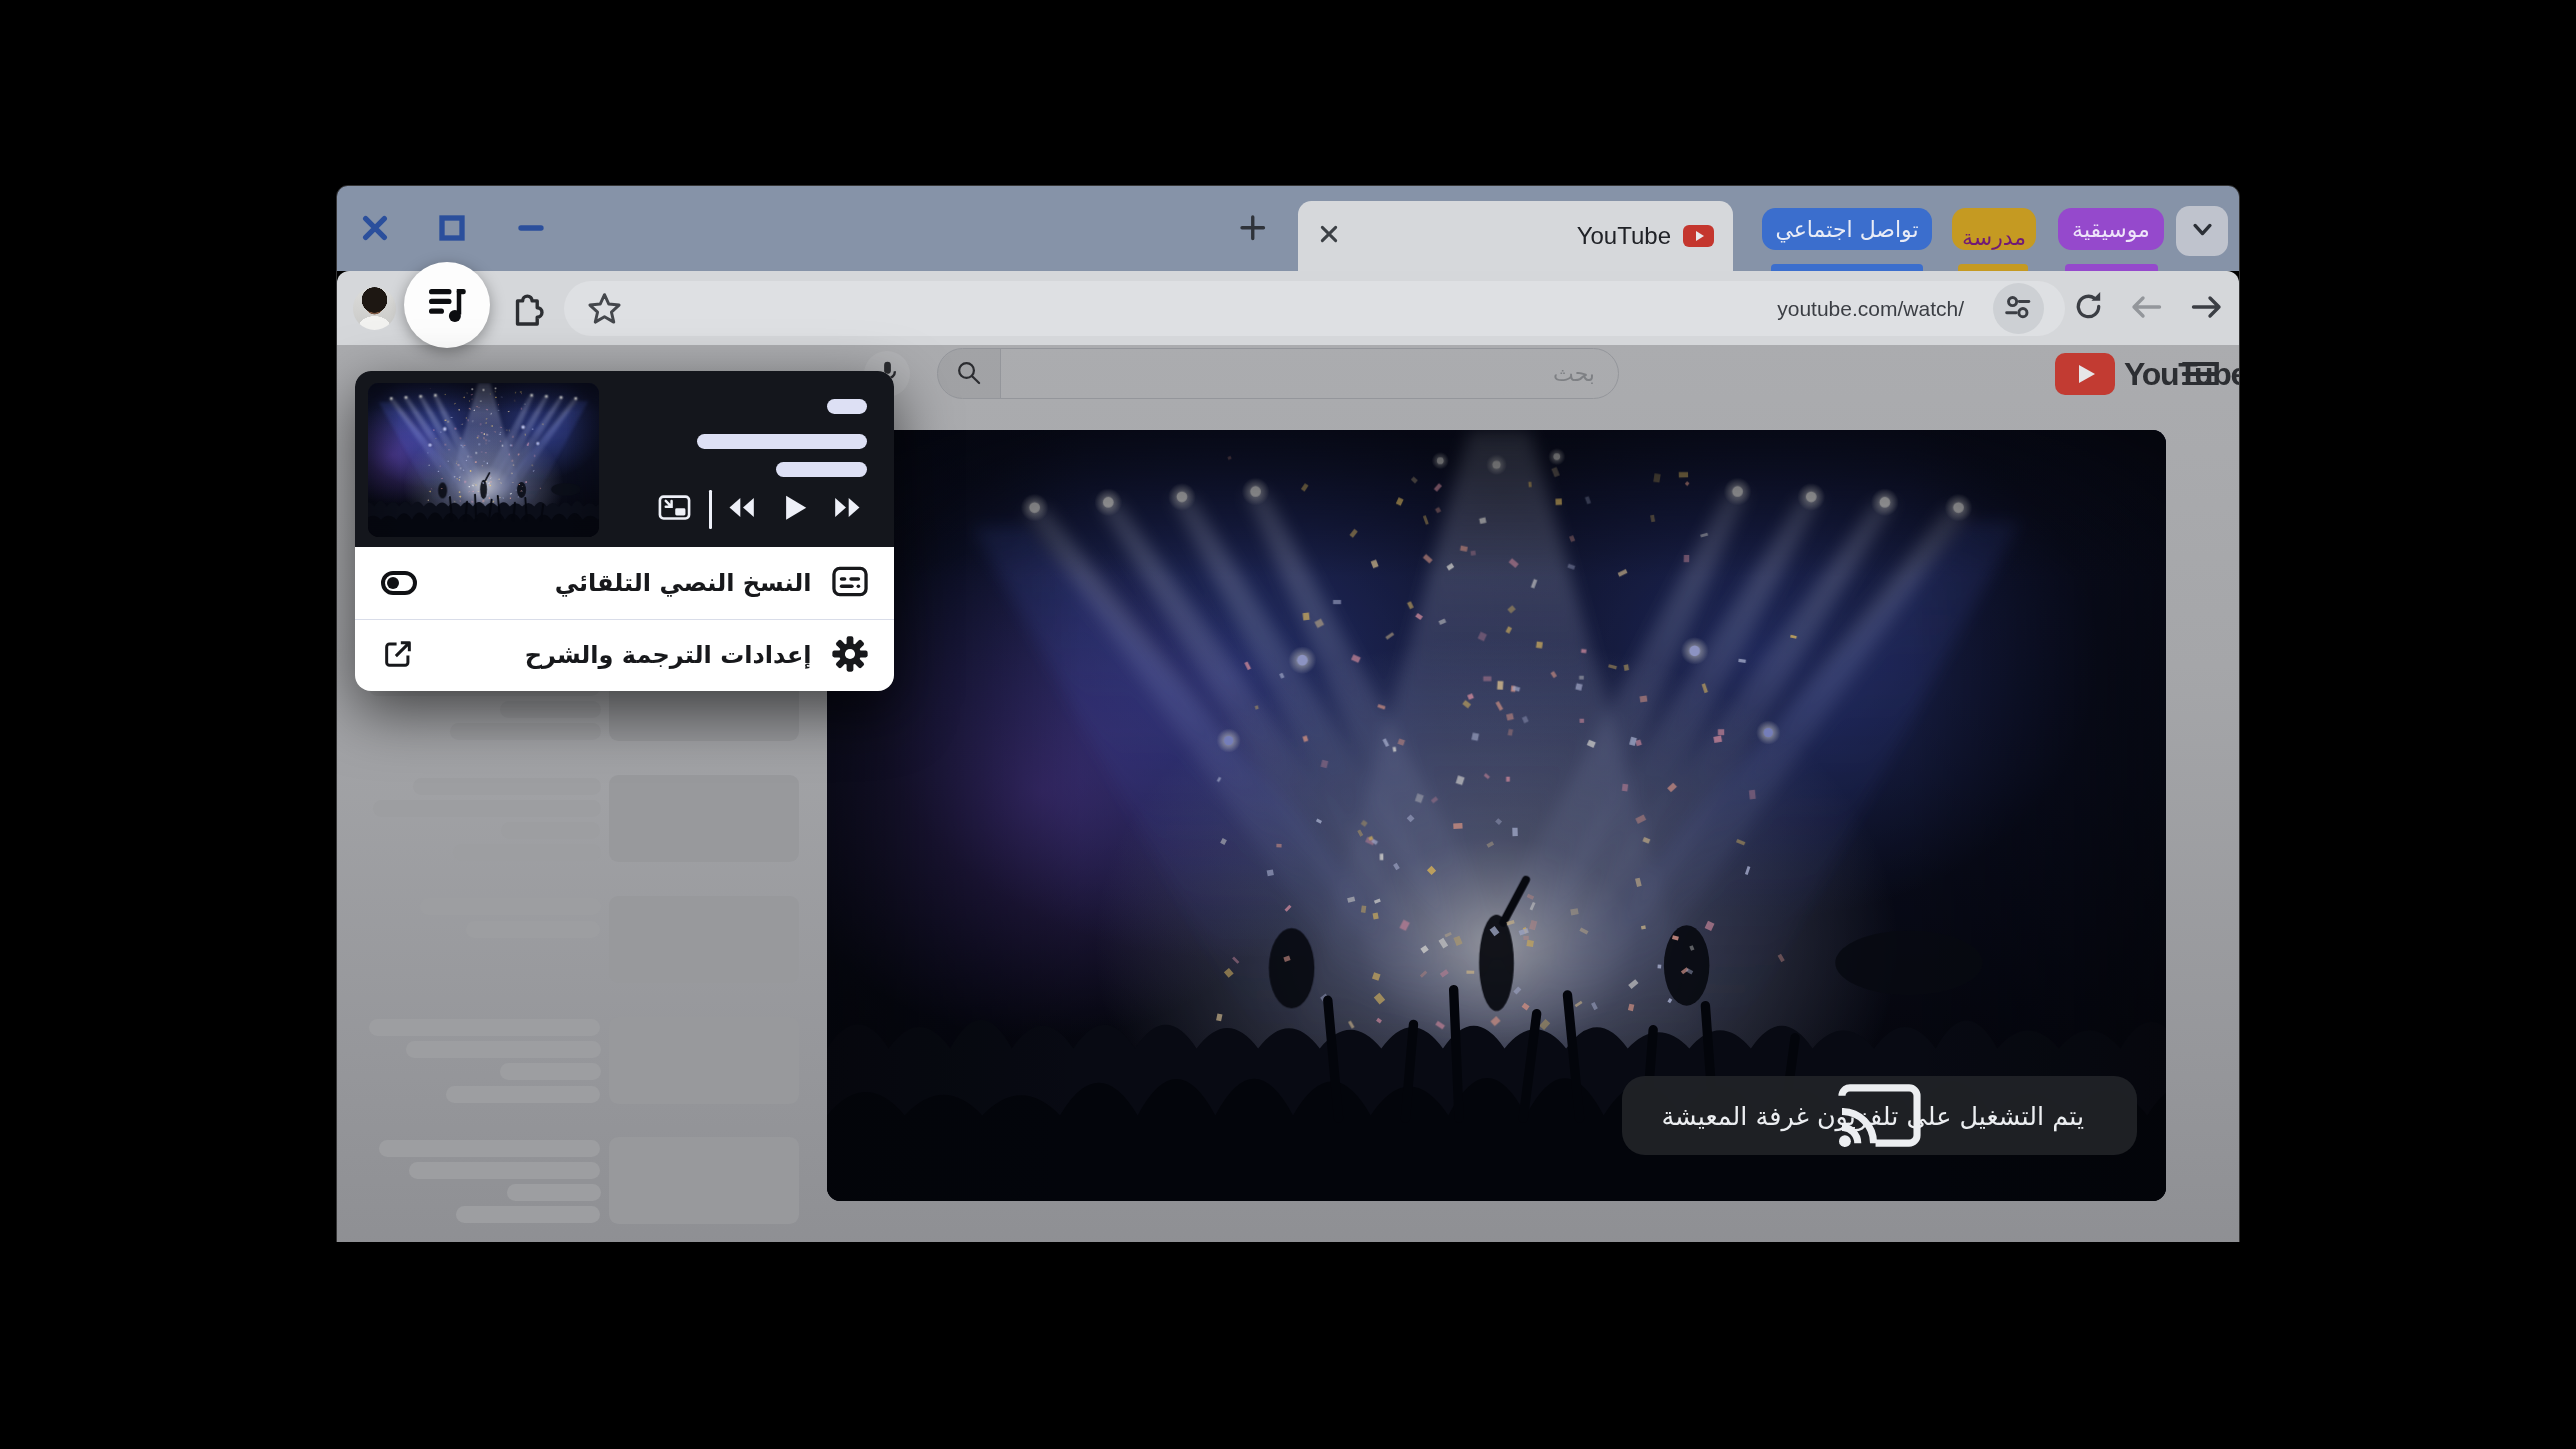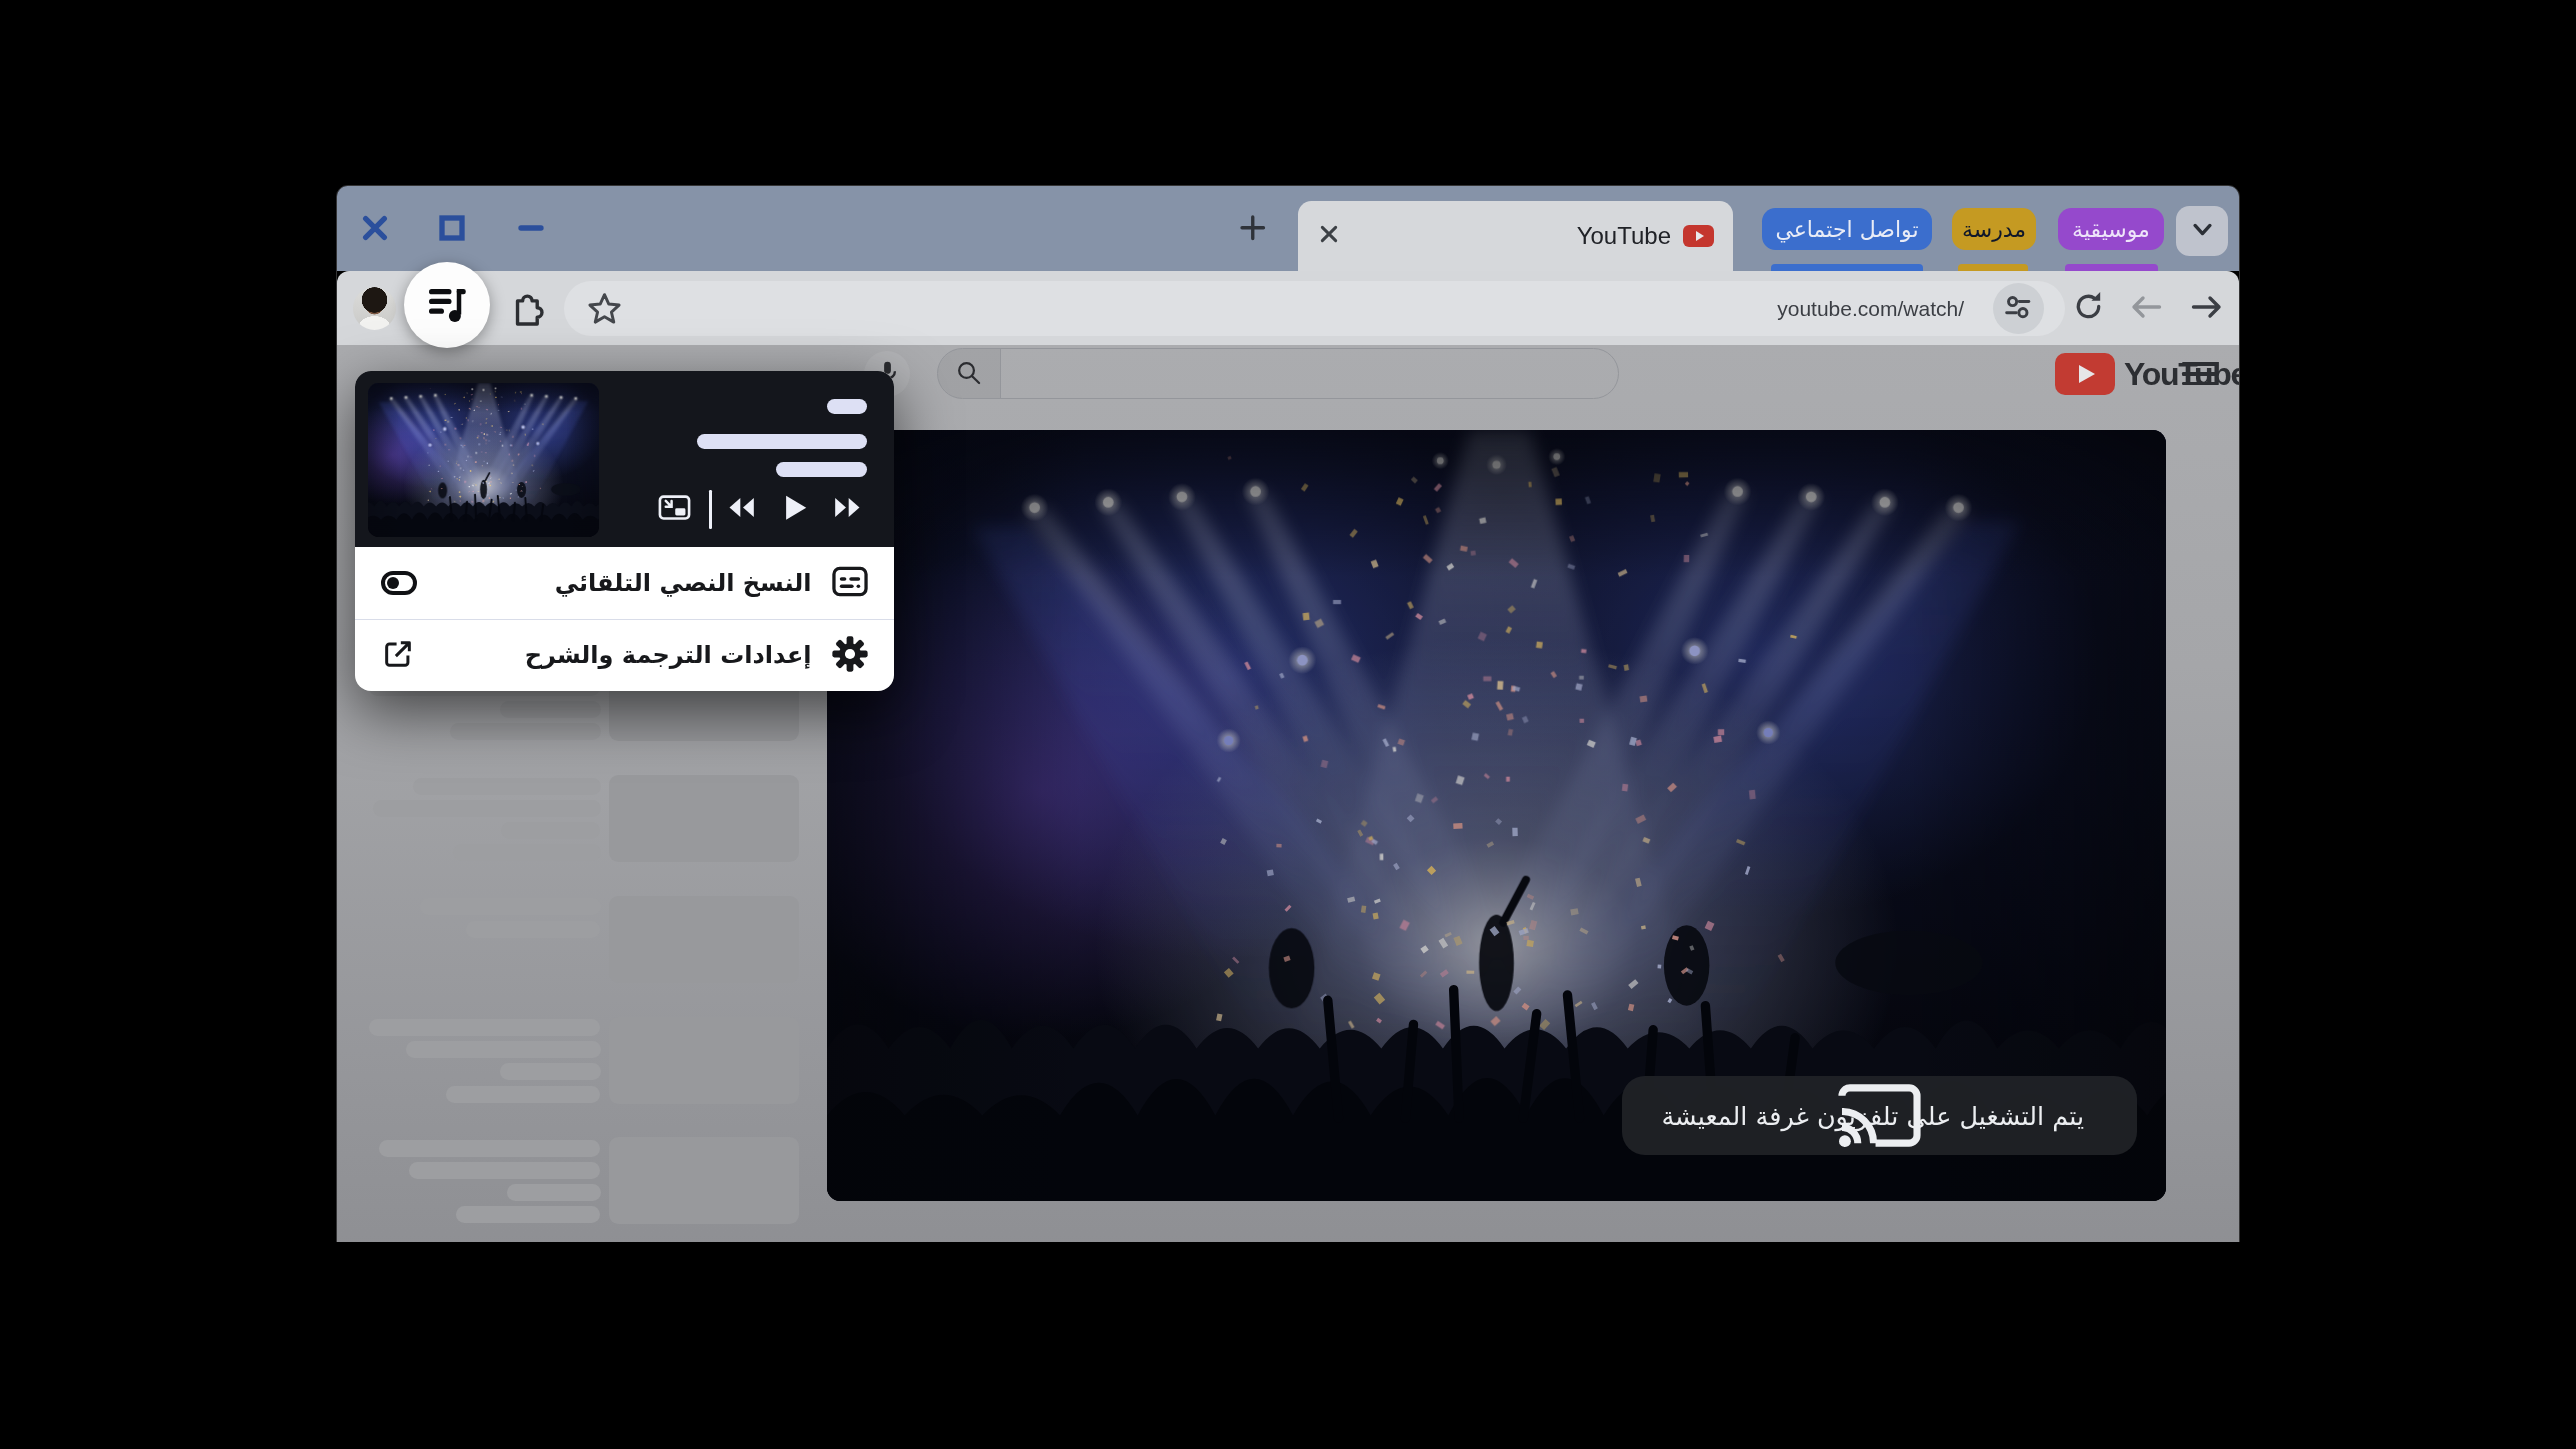--- a/index.html
+++ b/index.html
@@ -133,21 +133,21 @@
         <span class="spacer"></span>
         <span class="tab-title">YouTube</span>
         <span class="favicon">
             <span class="tri"></span>
           </span>
       </div>
 
       <div class="group-pill" id="pill0" style="left: 1425px; width: 170px; background: rgb(59, 110, 205); color: rgb(233, 236, 246);">
         <span>تواصل اجتماعي</span>
       </div>
-      <div class="group-pill" id="pill1" style="left: 1615px; width: 84px; background: rgb(197, 154, 34); color: #0f172a;">
+      <div class="group-pill" id="pill1" style="left: 1615px; width: 84px; background: rgb(197, 154, 34); color: #701a75; align-items: flex-end;">
         <span>مدرسة</span>
       </div>
       <div class="group-pill" id="pill2" style="left: 1721px; width: 106px; background: rgb(149, 73, 204); color: rgb(238, 228, 250);">
         <span>موسيقية</span>
       </div>
       <div class="group-stripe" id="stripe0" style="left: 1434px; width: 152px; background: rgb(59, 110, 205);"></div>
       <div class="group-stripe" id="stripe1" style="left: 1621px; width: 70px; background: rgb(197, 154, 34);"></div>
       <div class="group-stripe" id="stripe2" style="left: 1728px; width: 93px; background: rgb(149, 73, 204);"></div>
 
       <div class="chevron-btn">
@@ -233,20 +233,21 @@
       </div>
       <div class="search">
         <div class="search-cap">
           <span>
             <svg width="29.5" height="29.5" viewBox="0 0 40 40">
               <circle cx="17" cy="17" r="10" fill="none" stroke="#2b2c30" stroke-width="3"></circle>
               <line x1="25" y1="25" x2="34" y2="34" stroke="#2b2c30" stroke-width="3" stroke-linecap="round"></line>
             </svg>
           </span>
         </div>
+        <div class="search-field">بحث</div>
       </div>
       <div class="yt-badge">
           <span class="tri"></span>
         </div>
       <div class="yt-word">YouTube</div>
       <div class="hamburger">
           <div></div>
           <div></div>
           <div></div>
         </div>

